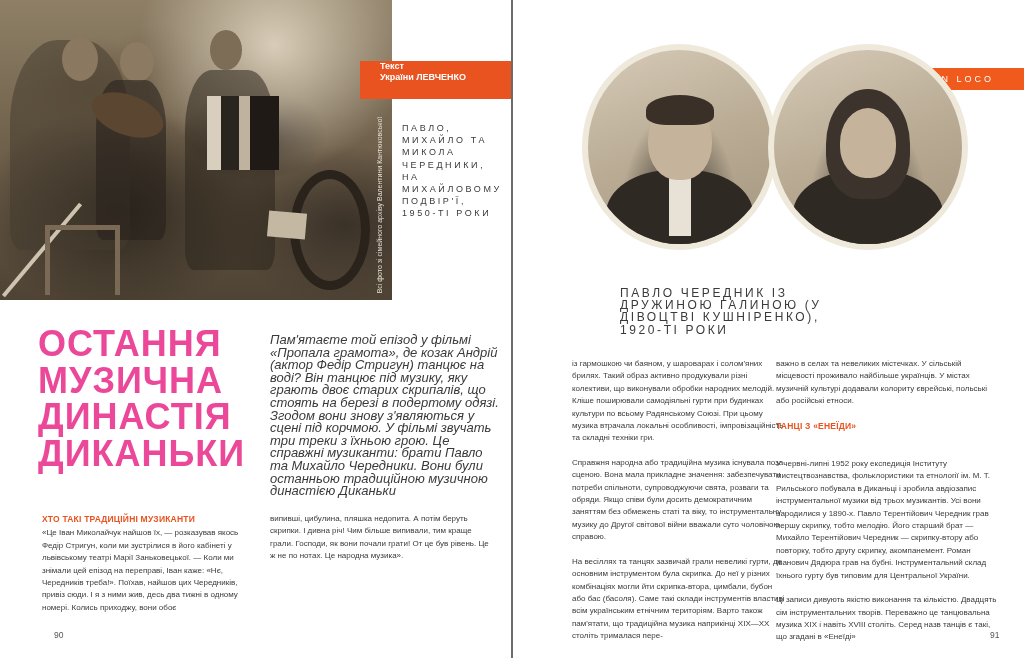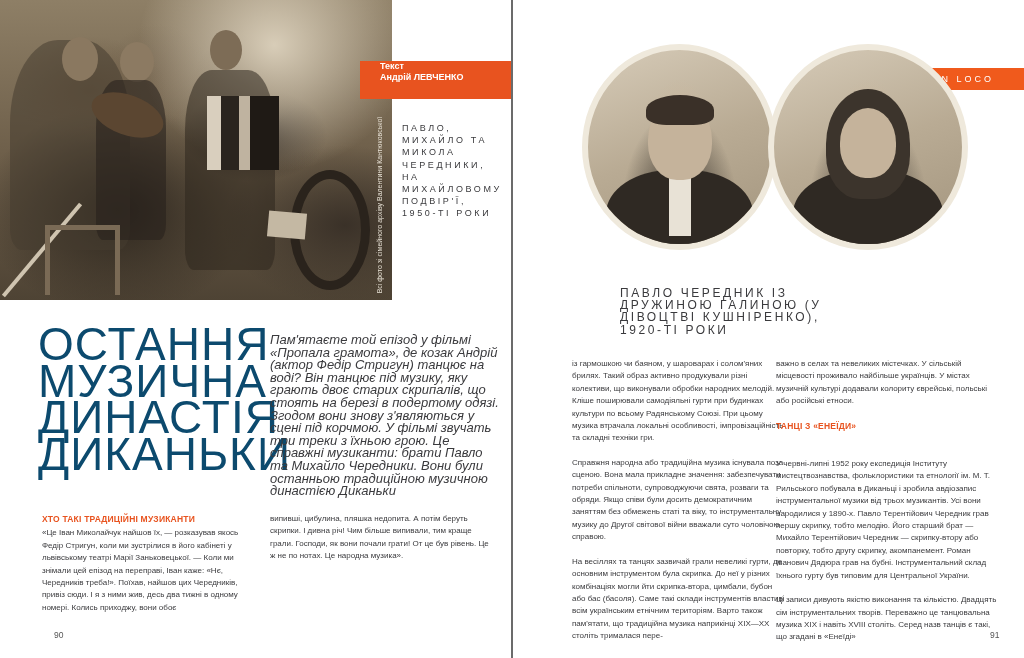--- a/index.html
+++ b/index.html
@@ -21,21 +21,21 @@
       linear-gradient(180deg, #8e7f66 0%, #6f604b 50%, #4e4334 100%);
   }
   .photo-musicians .shape { position:absolute; }
   .photo-credit { position:absolute; left:370px; top:110px; width:18px; height:190px; }
   .photo-credit span { position:absolute; left:50%; top:50%; transform:translate(-50%,-50%) rotate(-90deg); white-space:nowrap; font-size:7px; color:#e8e2d6; }
 
   .author-tag { position:absolute; left:360px; top:61px; width:152px; height:38px; background:#e8531f; color:#fff; font-size:9px; font-weight:bold; line-height:11px; padding:0 0 0 20px; box-sizing:border-box; }
 
   .caption-vertical-block { position:absolute; left:402px; top:122px; width:105px; font-size:9px; letter-spacing:2.6px; line-height:12.2px; color:#3a3a3d; text-transform:uppercase; }
 
-  .headline { position:absolute; left:38px; top:326px; width:230px; font-size:46px; font-weight:normal; line-height:36.5px; letter-spacing:1px; color:#0c4a6e; text-transform:uppercase; }
+  .headline { position:absolute; left:38px; top:326px; width:230px; font-size:36px; font-weight:bold; line-height:36.5px; letter-spacing:1px; color:#ec4899; text-transform:uppercase; }
 
   .lead { position:absolute; left:270px; top:334px; width:232px; font-size:13px; line-height:12.6px; font-style:italic; color:#3a3a3d; }
 
   .body-text { font-size:8px; line-height:12.4px; color:#3a3a3d; }
   .subhead { font-size:8.5px; color:#e8531f; font-weight:bold; letter-spacing:0.2px; text-transform:uppercase; }
 
   .col-l1 { position:absolute; left:42px; top:513px; width:212px; }
   .col-l2 { position:absolute; left:270px; top:513px; width:226px; }
   .col-r1 { position:absolute; left:572px; top:358px; width:214px; }
   .col-r2 { position:absolute; left:776px; top:358px; width:222px; }
@@ -82,21 +82,21 @@
     <div class="shape" style="left:290px;top:170px;width:80px;height:120px;border:9px solid #2a231c;border-radius:50%;box-sizing:border-box;"></div>
     <div class="shape" style="left:268px;top:212px;width:38px;height:26px;background:#c4b8a3;transform:rotate(5deg);"></div>
     <div class="shape" style="left:45px;top:225px;width:75px;height:70px;border:5px solid #7a6a55;border-bottom:none;box-sizing:border-box;"></div>
     <div class="photo-credit">
       <span>Всі фото зі сімейного архіву Валентини Кантюковської</span>
     </div>
   </div>
 
   <div class="author-tag">
     <div>Текст</div>
-    <div>Андрій ЛЕВЧЕНКО</div>
+    <div>України ЛЕВЧЕНКО</div>
   </div>
 
   <div class="caption-vertical-block">Павло, Михайло та Микола Чередники, на Михайловому подвір'ї, 1950-ті роки</div>
 
   <h1 class="headline" style="margin:0;">
     <div>Остання</div>
     <div>музична</div>
     <div>династія</div>
     <div>Диканьки</div>
   </h1>

